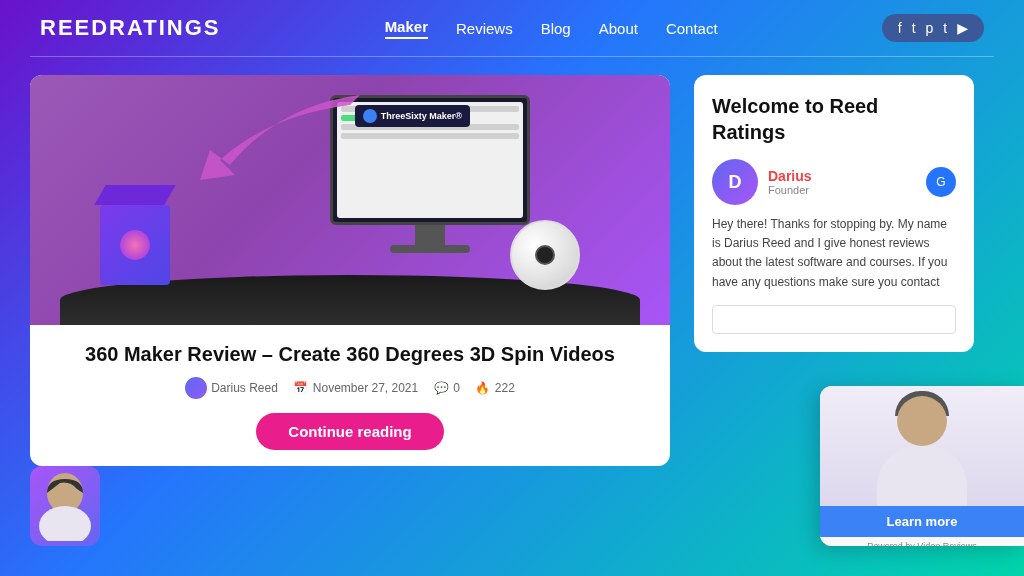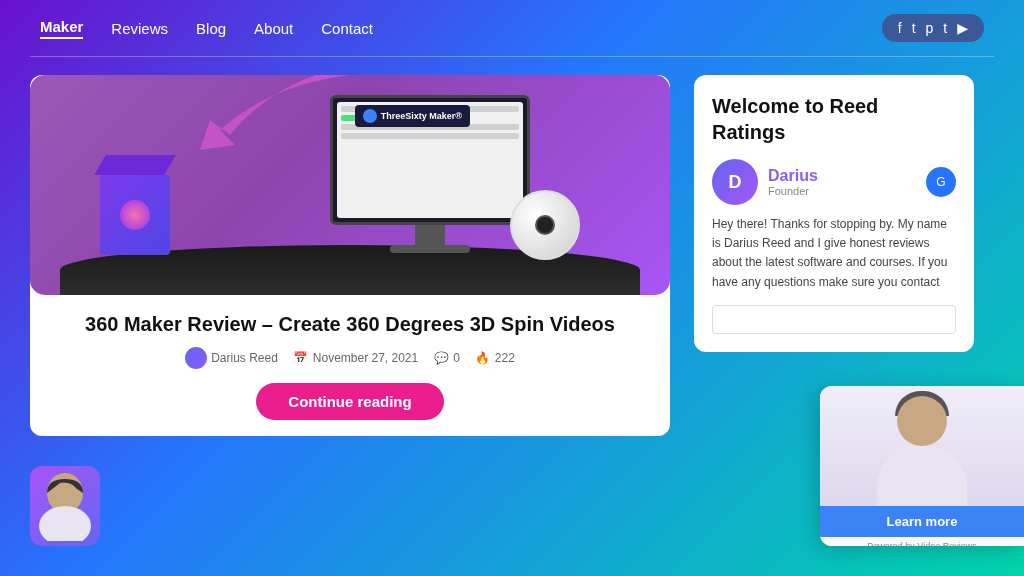--- a/index.html
+++ b/index.html
@@ -82,28 +82,27 @@
       background: #fff;
       border-radius: 12px;
       flex: 1;
       overflow: hidden;
       max-width: 640px;
       position: relative;
     }
 
     .article-image {
       width: 100%;
-      height: 220px;
+      height: 250px;
       background: linear-gradient(135deg, #9b59b6 0%, #8e44ad 40%, #a855f7 100%);
       position: relative;
       overflow: hidden;
       display: flex;
       align-items: center;
       justify-content: center;
-      border-radius: 15px;
     }
 
     
     .monitor {
       position: absolute;
       right: 140px;
       top: 20px;
       width: 200px;
     }
 
@@ -353,22 +352,22 @@
       font-weight: 700;
       font-size: 18px;
     }
 
     .author-info {
       flex: 1;
     }
 
     .author-name {
       font-weight: 700;
-      font-size: 16px;
-      color: #8b5cf6;
+      font-size: 14px;
+      color: #ef4444;
     }
 
     .author-role {
       font-size: 11px;
       color: #888;
     }
 
     .author-social-btn {
       width: 30px;
       height: 30px;
@@ -508,20 +507,21 @@
       width: 200px;
       height: 100px;
       z-index: 30;
       pointer-events: none;
     }
   </style>
 </head>
 <body>
 
 <div class="header">
+  <div class="logo">ReedRatings</div>
   <nav class="nav">
     <a href="#" class="active">Maker</a>
     <a href="#">Reviews</a>
     <a href="#">Blog</a>
     <a href="#">About</a>
     <a href="#">Contact</a>
   </nav>
   <div class="social-icons">
     <span class="social-icon">f</span>
     <span class="social-icon">t</span>

